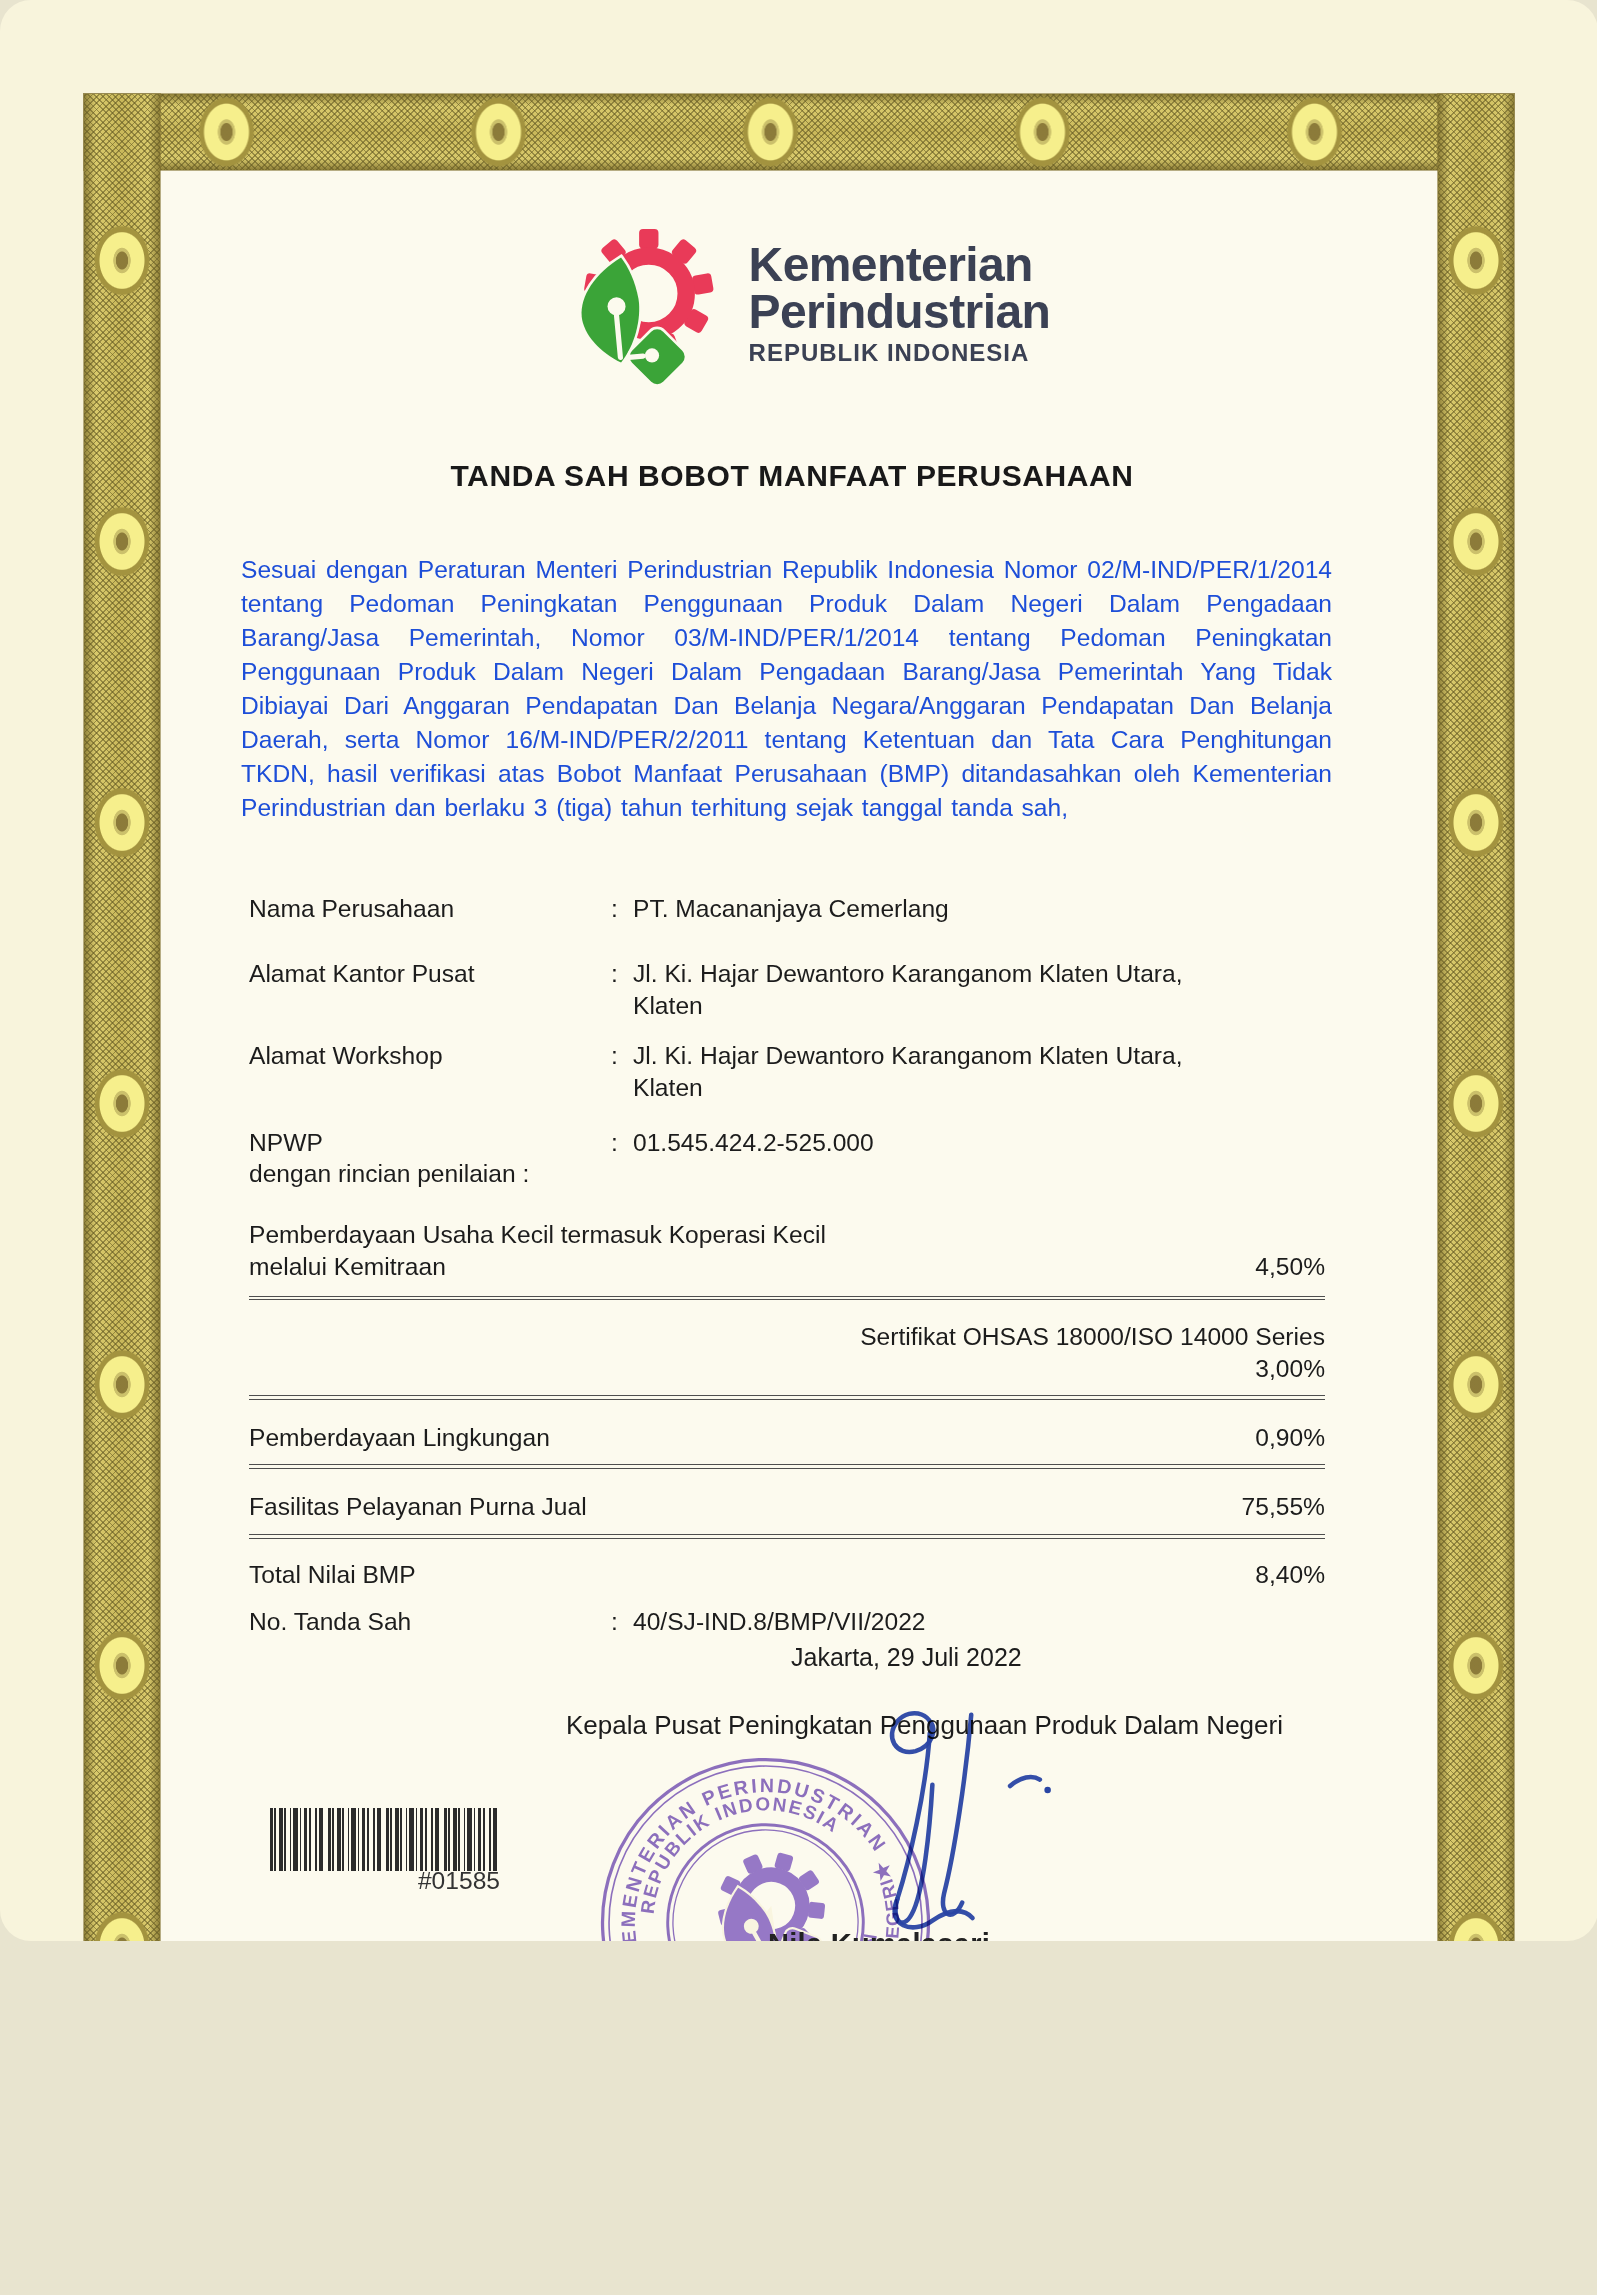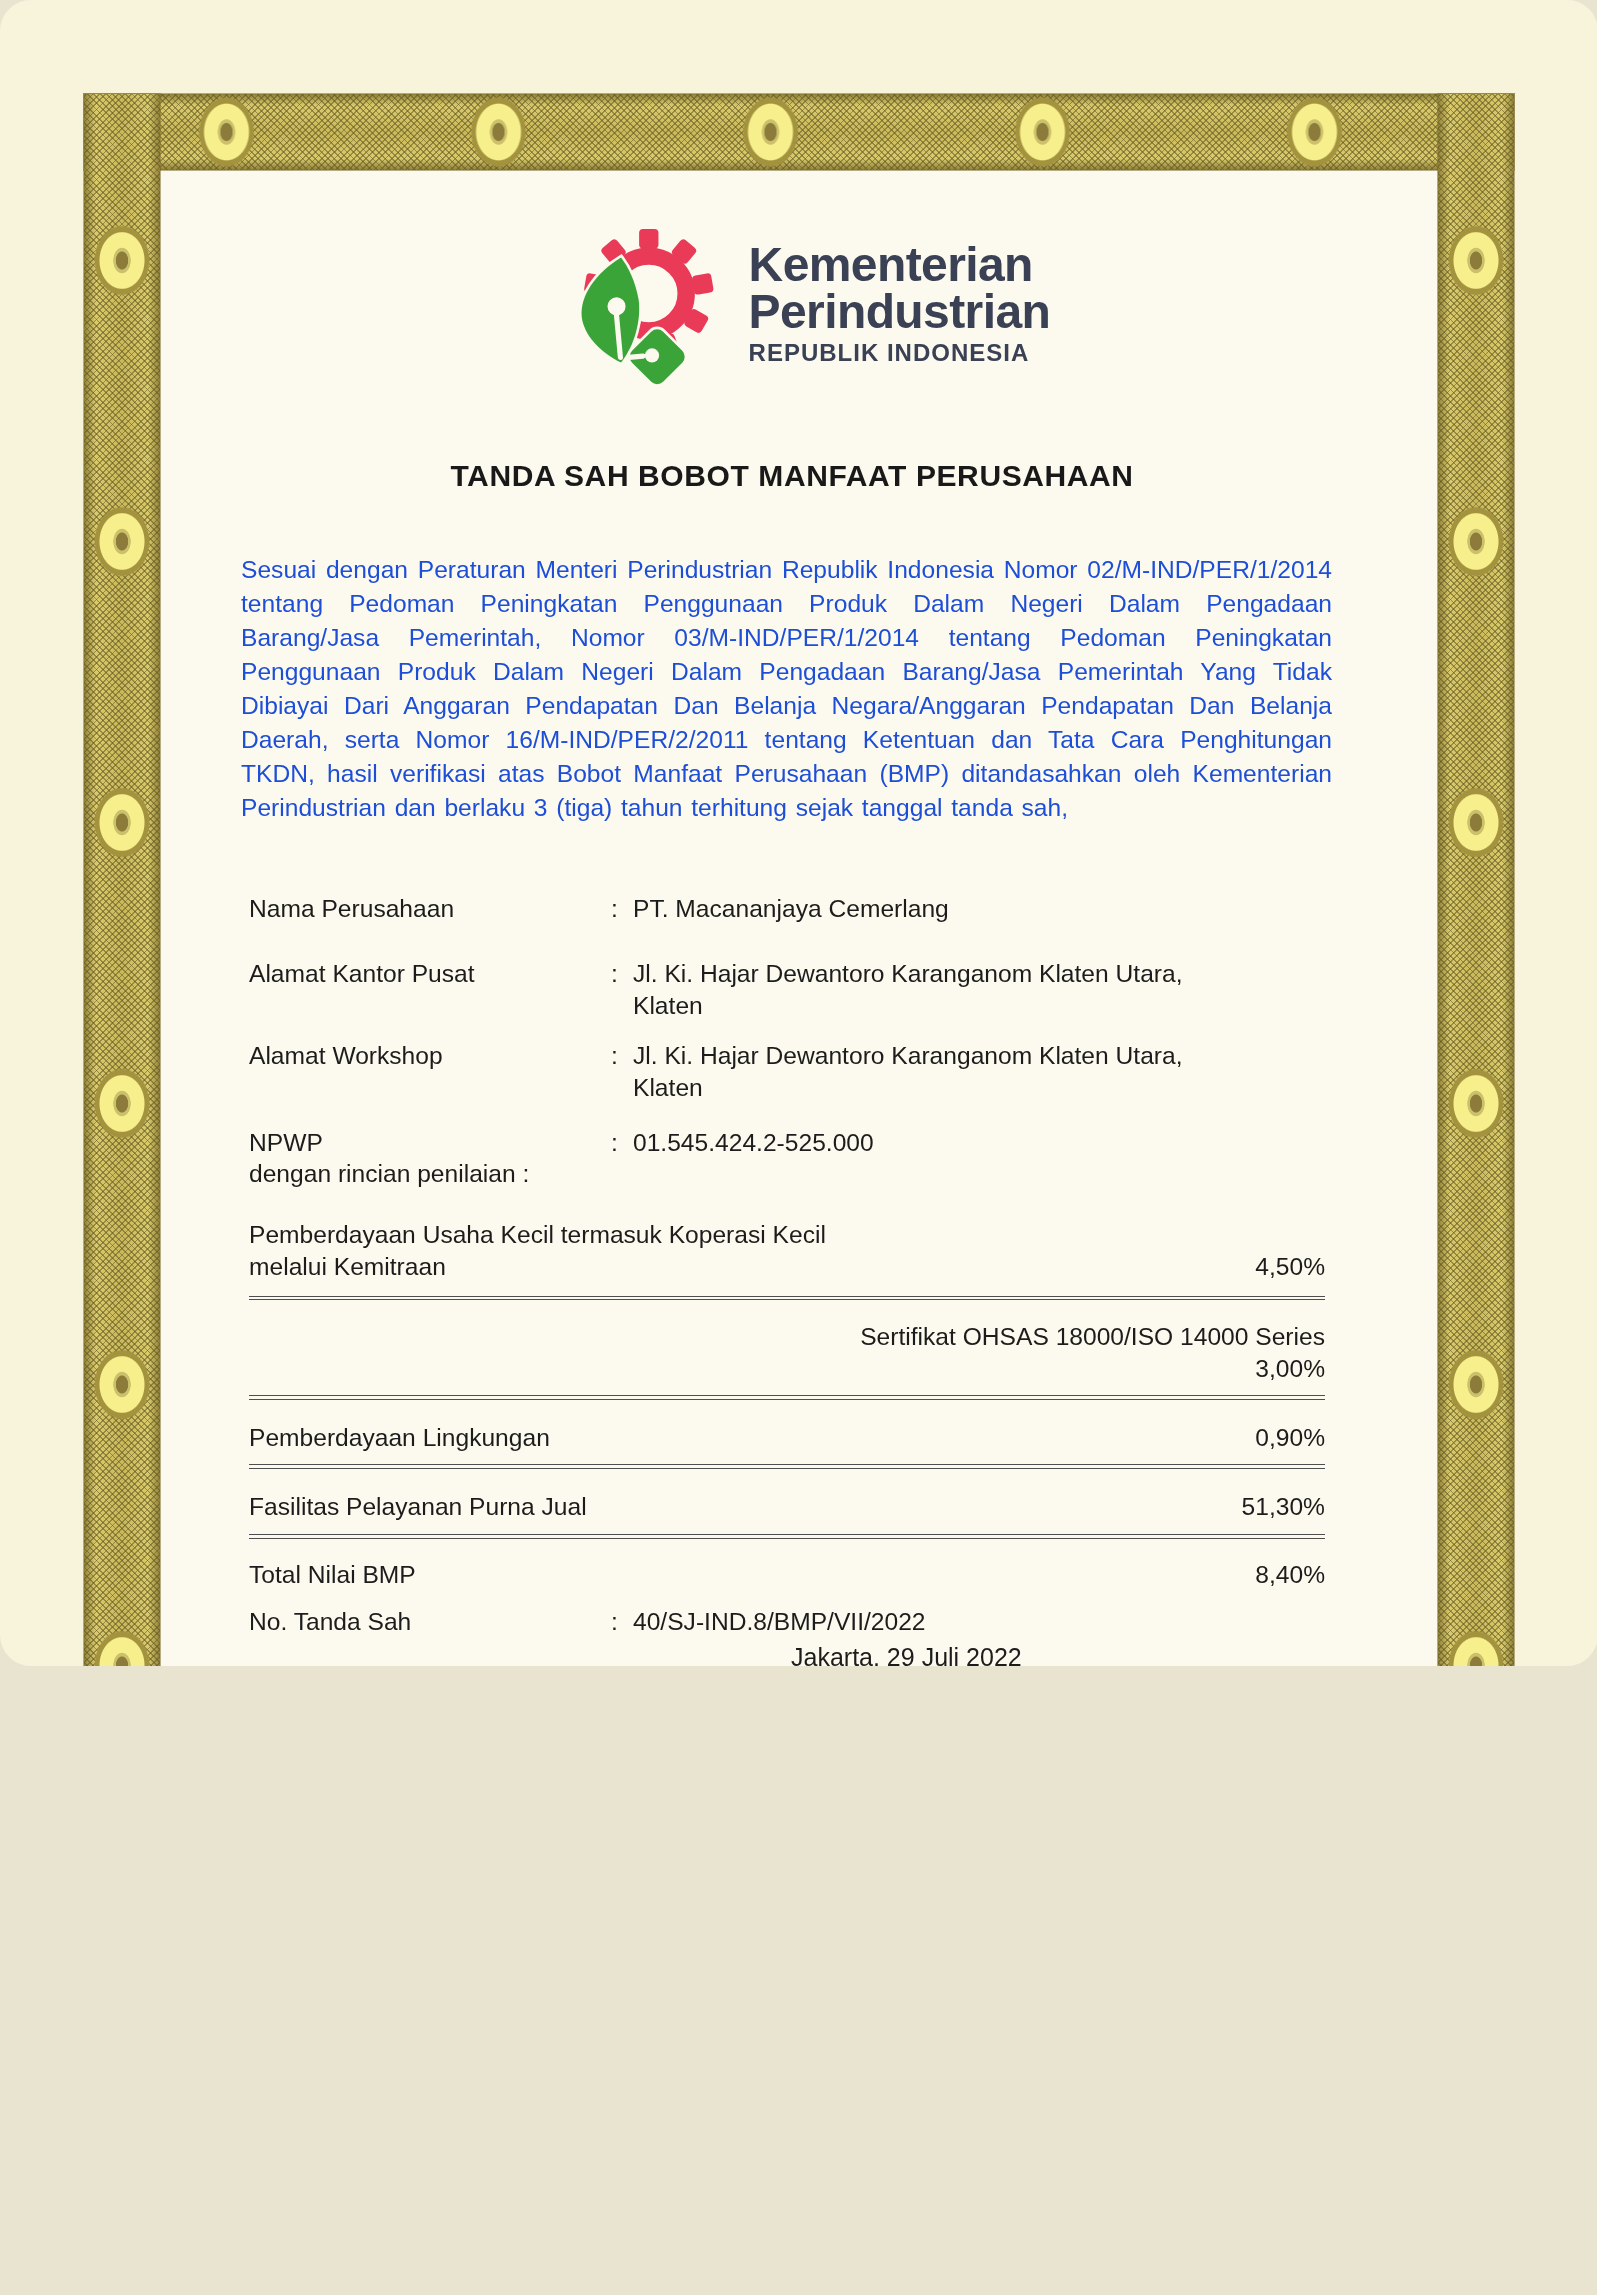--- a/index.html
+++ b/index.html
@@ -1,17 +1,17 @@
 <!DOCTYPE html>
 <html style="font-size:10.3px"><head>
 <meta charset="utf-8">
 <style>
   html,body{margin:0;padding:0;background:#e8e4cf;}
   .page{
-    position:relative; width:1598px; height:1666px;
+    position:relative; width:1598px; height:1941px;
     background:#f8f4dc;
     font-family:"Liberation Sans", sans-serif;
     color:#1c1c1c; overflow:hidden;border-radius:31px;
   }
   .paper{
     position:absolute; left:160px; top:170px; width:1277px; height:1952px;
     background:#fcfaee;
   }
   
   .band{position:absolute; background-color:#cdbd60; outline:1.3px solid rgba(125,110,45,.55);}
@@ -192,21 +192,21 @@
       <div class="pct">3,00%</div>
     </div>
     <div class="sep s2"></div>
     <div class="assess-row r3">
       <div class="item">Pemberdayaan Lingkungan</div>
       <div class="pct">0,90%</div>
     </div>
     <div class="sep s3"></div>
     <div class="assess-row r4">
       <div class="item">Fasilitas Pelayanan Purna Jual</div>
-      <div class="pct">51,30%</div>
+      <div class="pct">75,55%</div>
     </div>
     <div class="sep s4"></div>
     <div class="assess-row rtotal">
       <div class="item">Total Nilai BMP</div>
       <div class="pct">8,40%</div>
     </div>
     <div class="tanda">
       <div class="lbl">No. Tanda Sah</div>
       <div class="col">:</div>
       <div class="val">40/SJ-IND.8/BMP/VII/2022</div>

